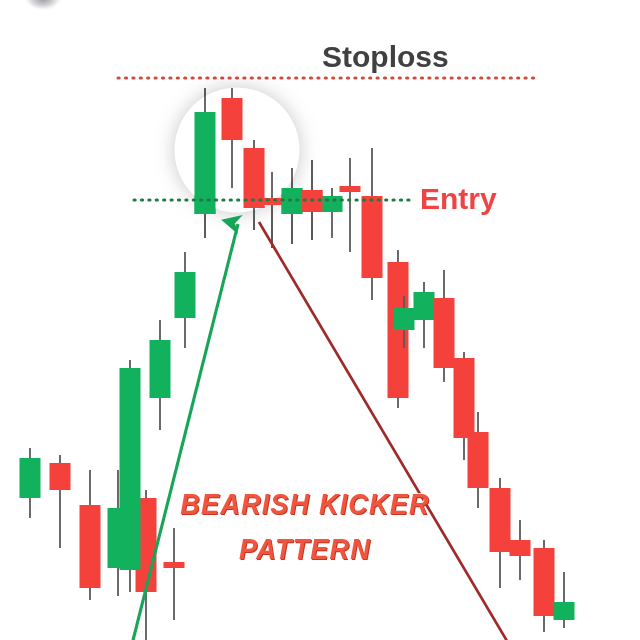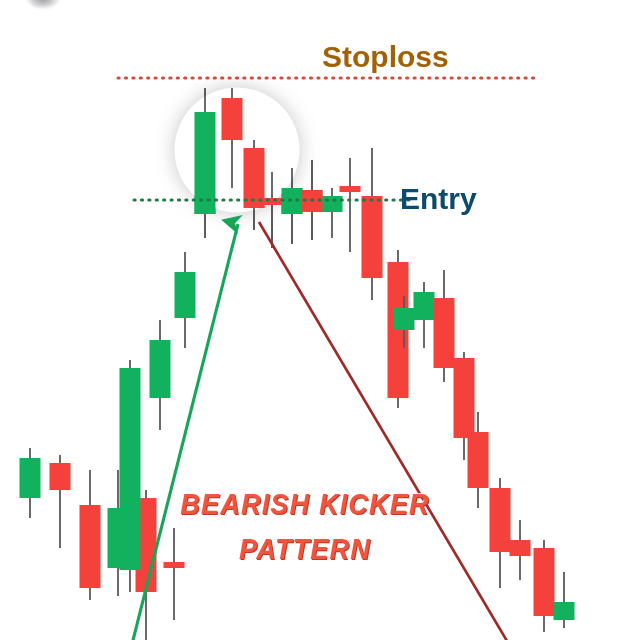--- a/index.html
+++ b/index.html
@@ -158,23 +158,23 @@
         <rect x="301.5" y="190" width="21" height="22" fill="#F5413B"></rect>
       </g>
 
     <line id="stoploss-line" x1="118" y1="78" x2="535" y2="78" stroke="#D14B3C" stroke-width="3" stroke-linecap="round" stroke-dasharray="1.2 6.2"></line>
     <line id="entry-line" x1="134" y1="200" x2="414" y2="200" stroke="#1E7A45" stroke-width="3" stroke-linecap="round" stroke-dasharray="1.2 6.2"></line>
 
     <line id="up-arrow" x1="126" y1="668" x2="238" y2="224" stroke="#17A558" stroke-width="3.1" marker-end="url(#arrowUp)"></line>
     <line id="down-line" x1="259" y1="222" x2="523" y2="668" stroke="#9E2A2A" stroke-width="2.7"></line>
   </svg>
 
-  <div class="label" id="stoploss-label" style="left:322px; top:40px; color:#a16207;">Stoploss</div>
+  <div class="label" id="stoploss-label" style="left:322px; top:40px; color:#404040;">Stoploss</div>
 
-  <div class="label" id="entry-label" style="left:400px; top:182px; color:#0c4a6e;">Entry</div>
+  <div class="label" id="entry-label" style="left:420px; top:182px; color:#ef4444;">Entry</div>
 
   <div id="pattern-label" style="left:170px; top:486px; width:270px; color:#F05540;
               text-shadow: 1px 1px 0 #C8341F, -0.7px -0.7px 0 rgba(255,255,255,0.75);">
     <div>BEARISH KICKER</div>
     <div>PATTERN</div>
   </div>
 
 </div>
 
 </body></html>

